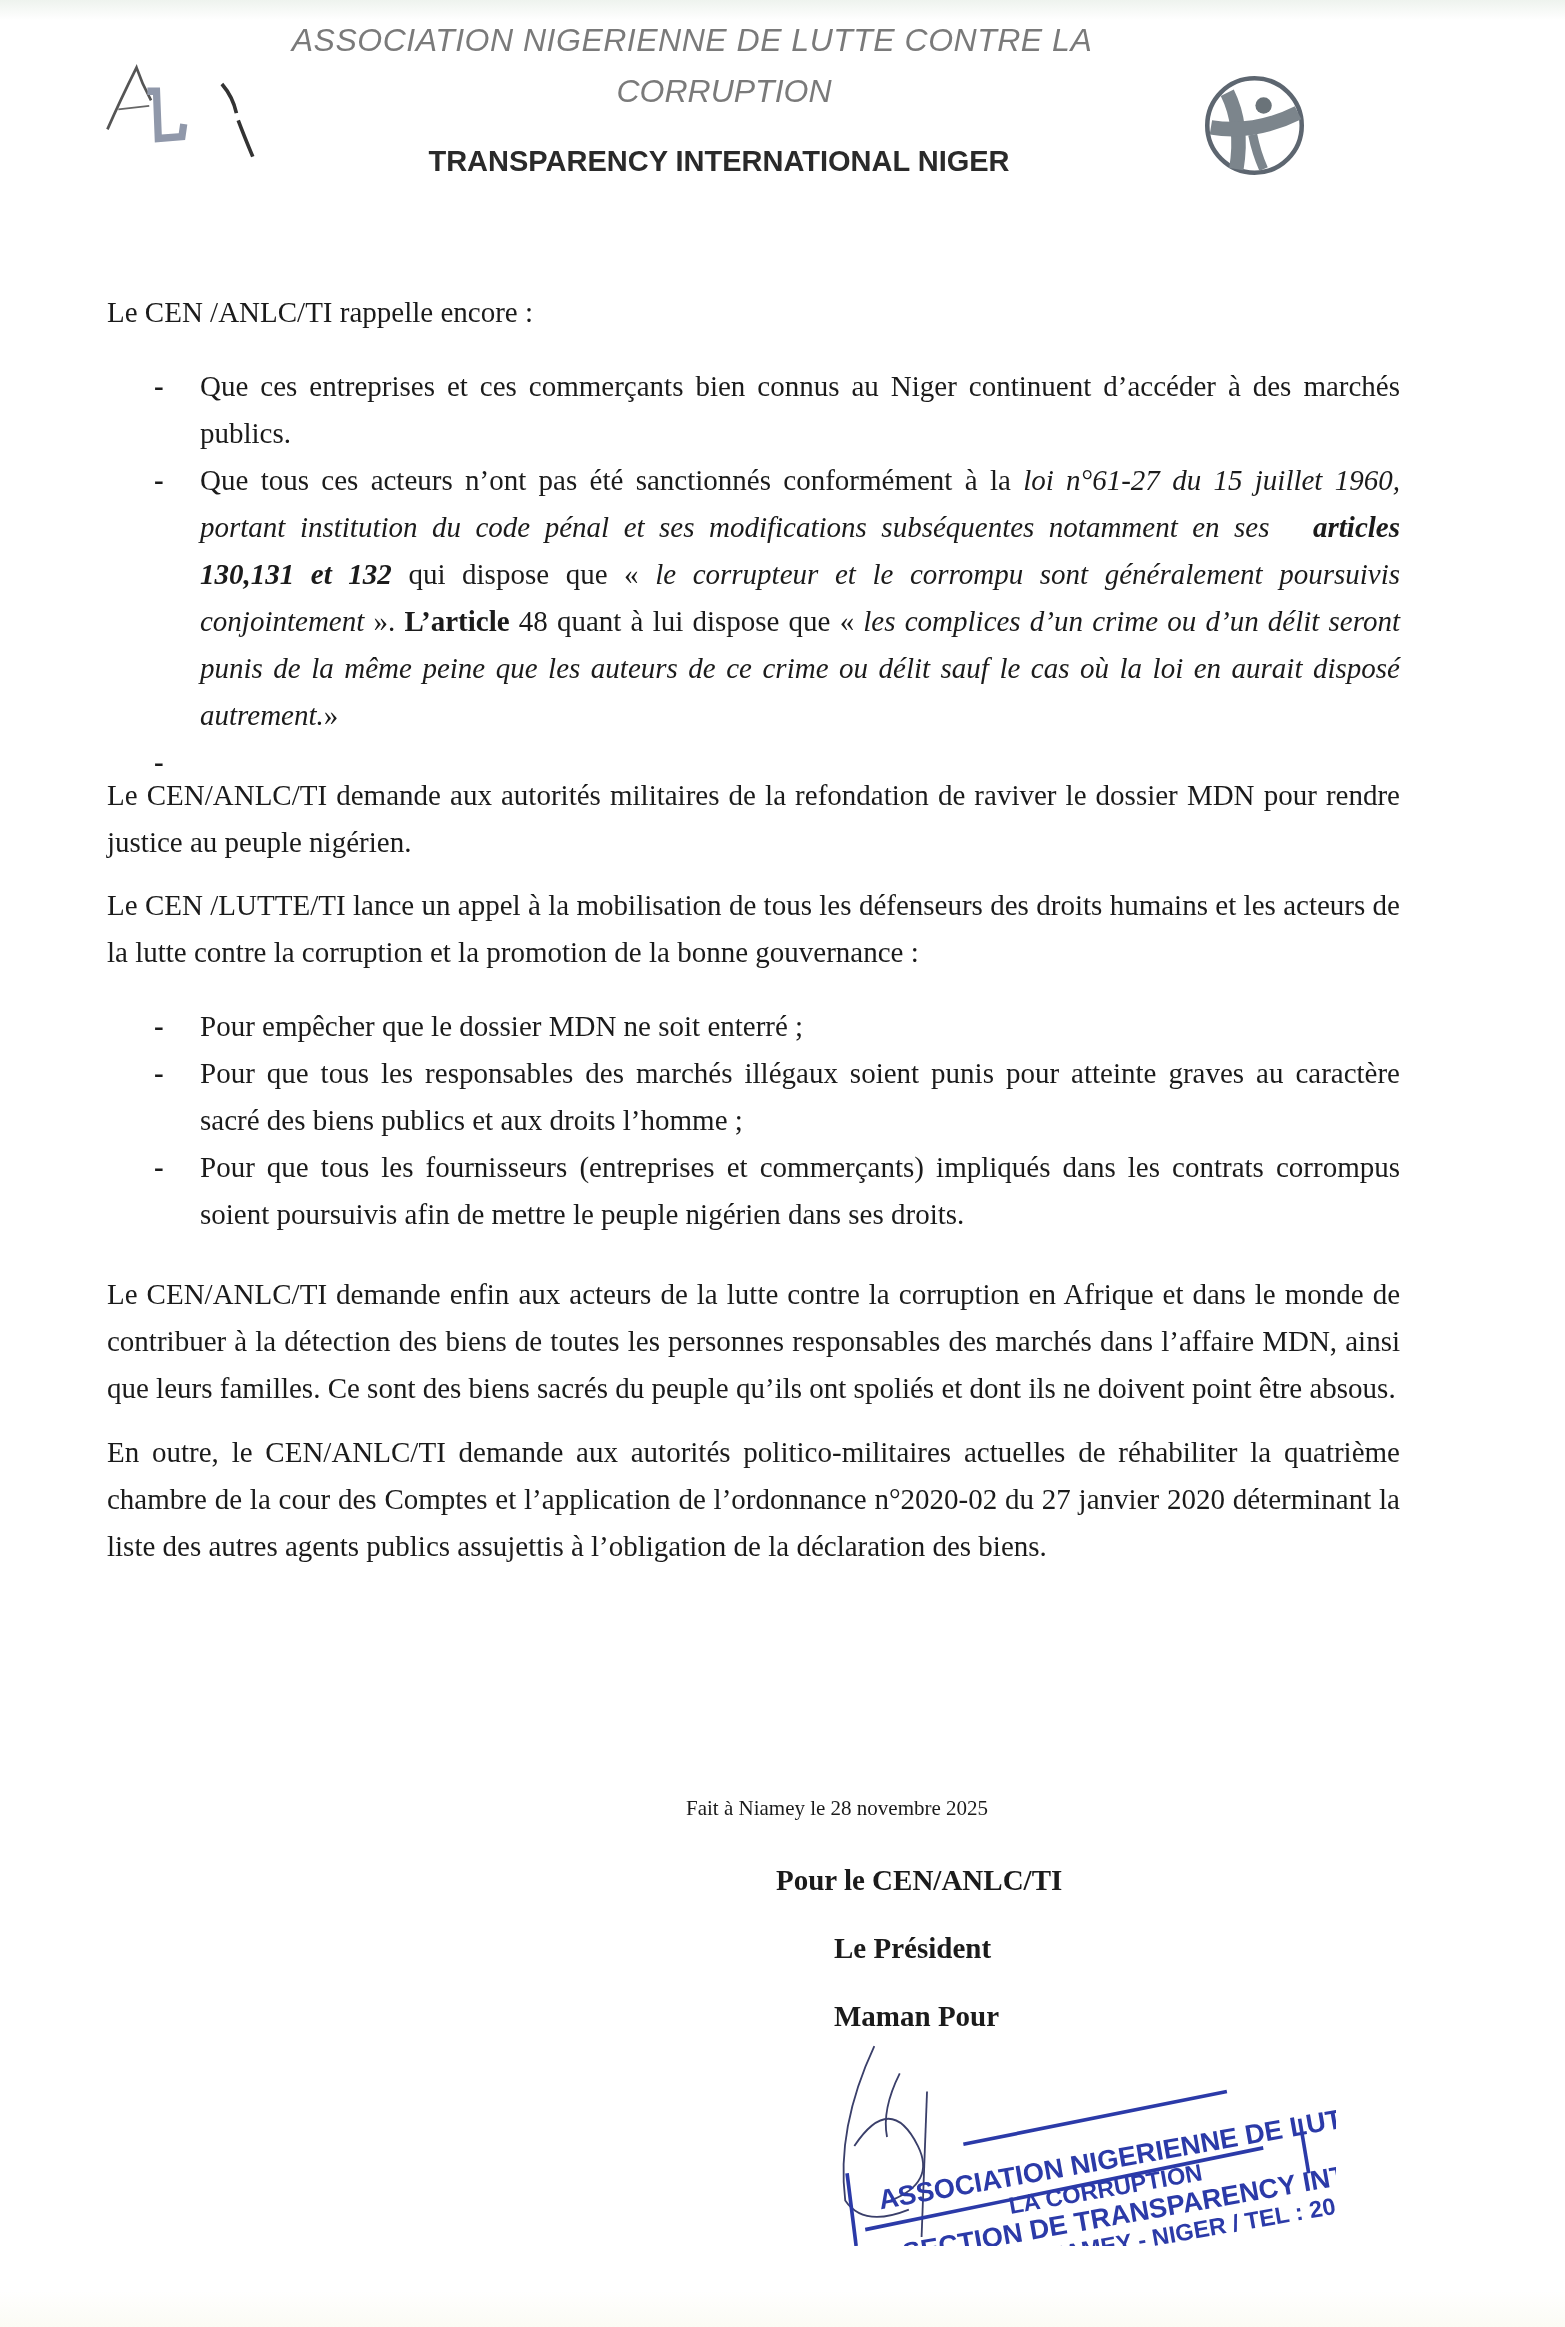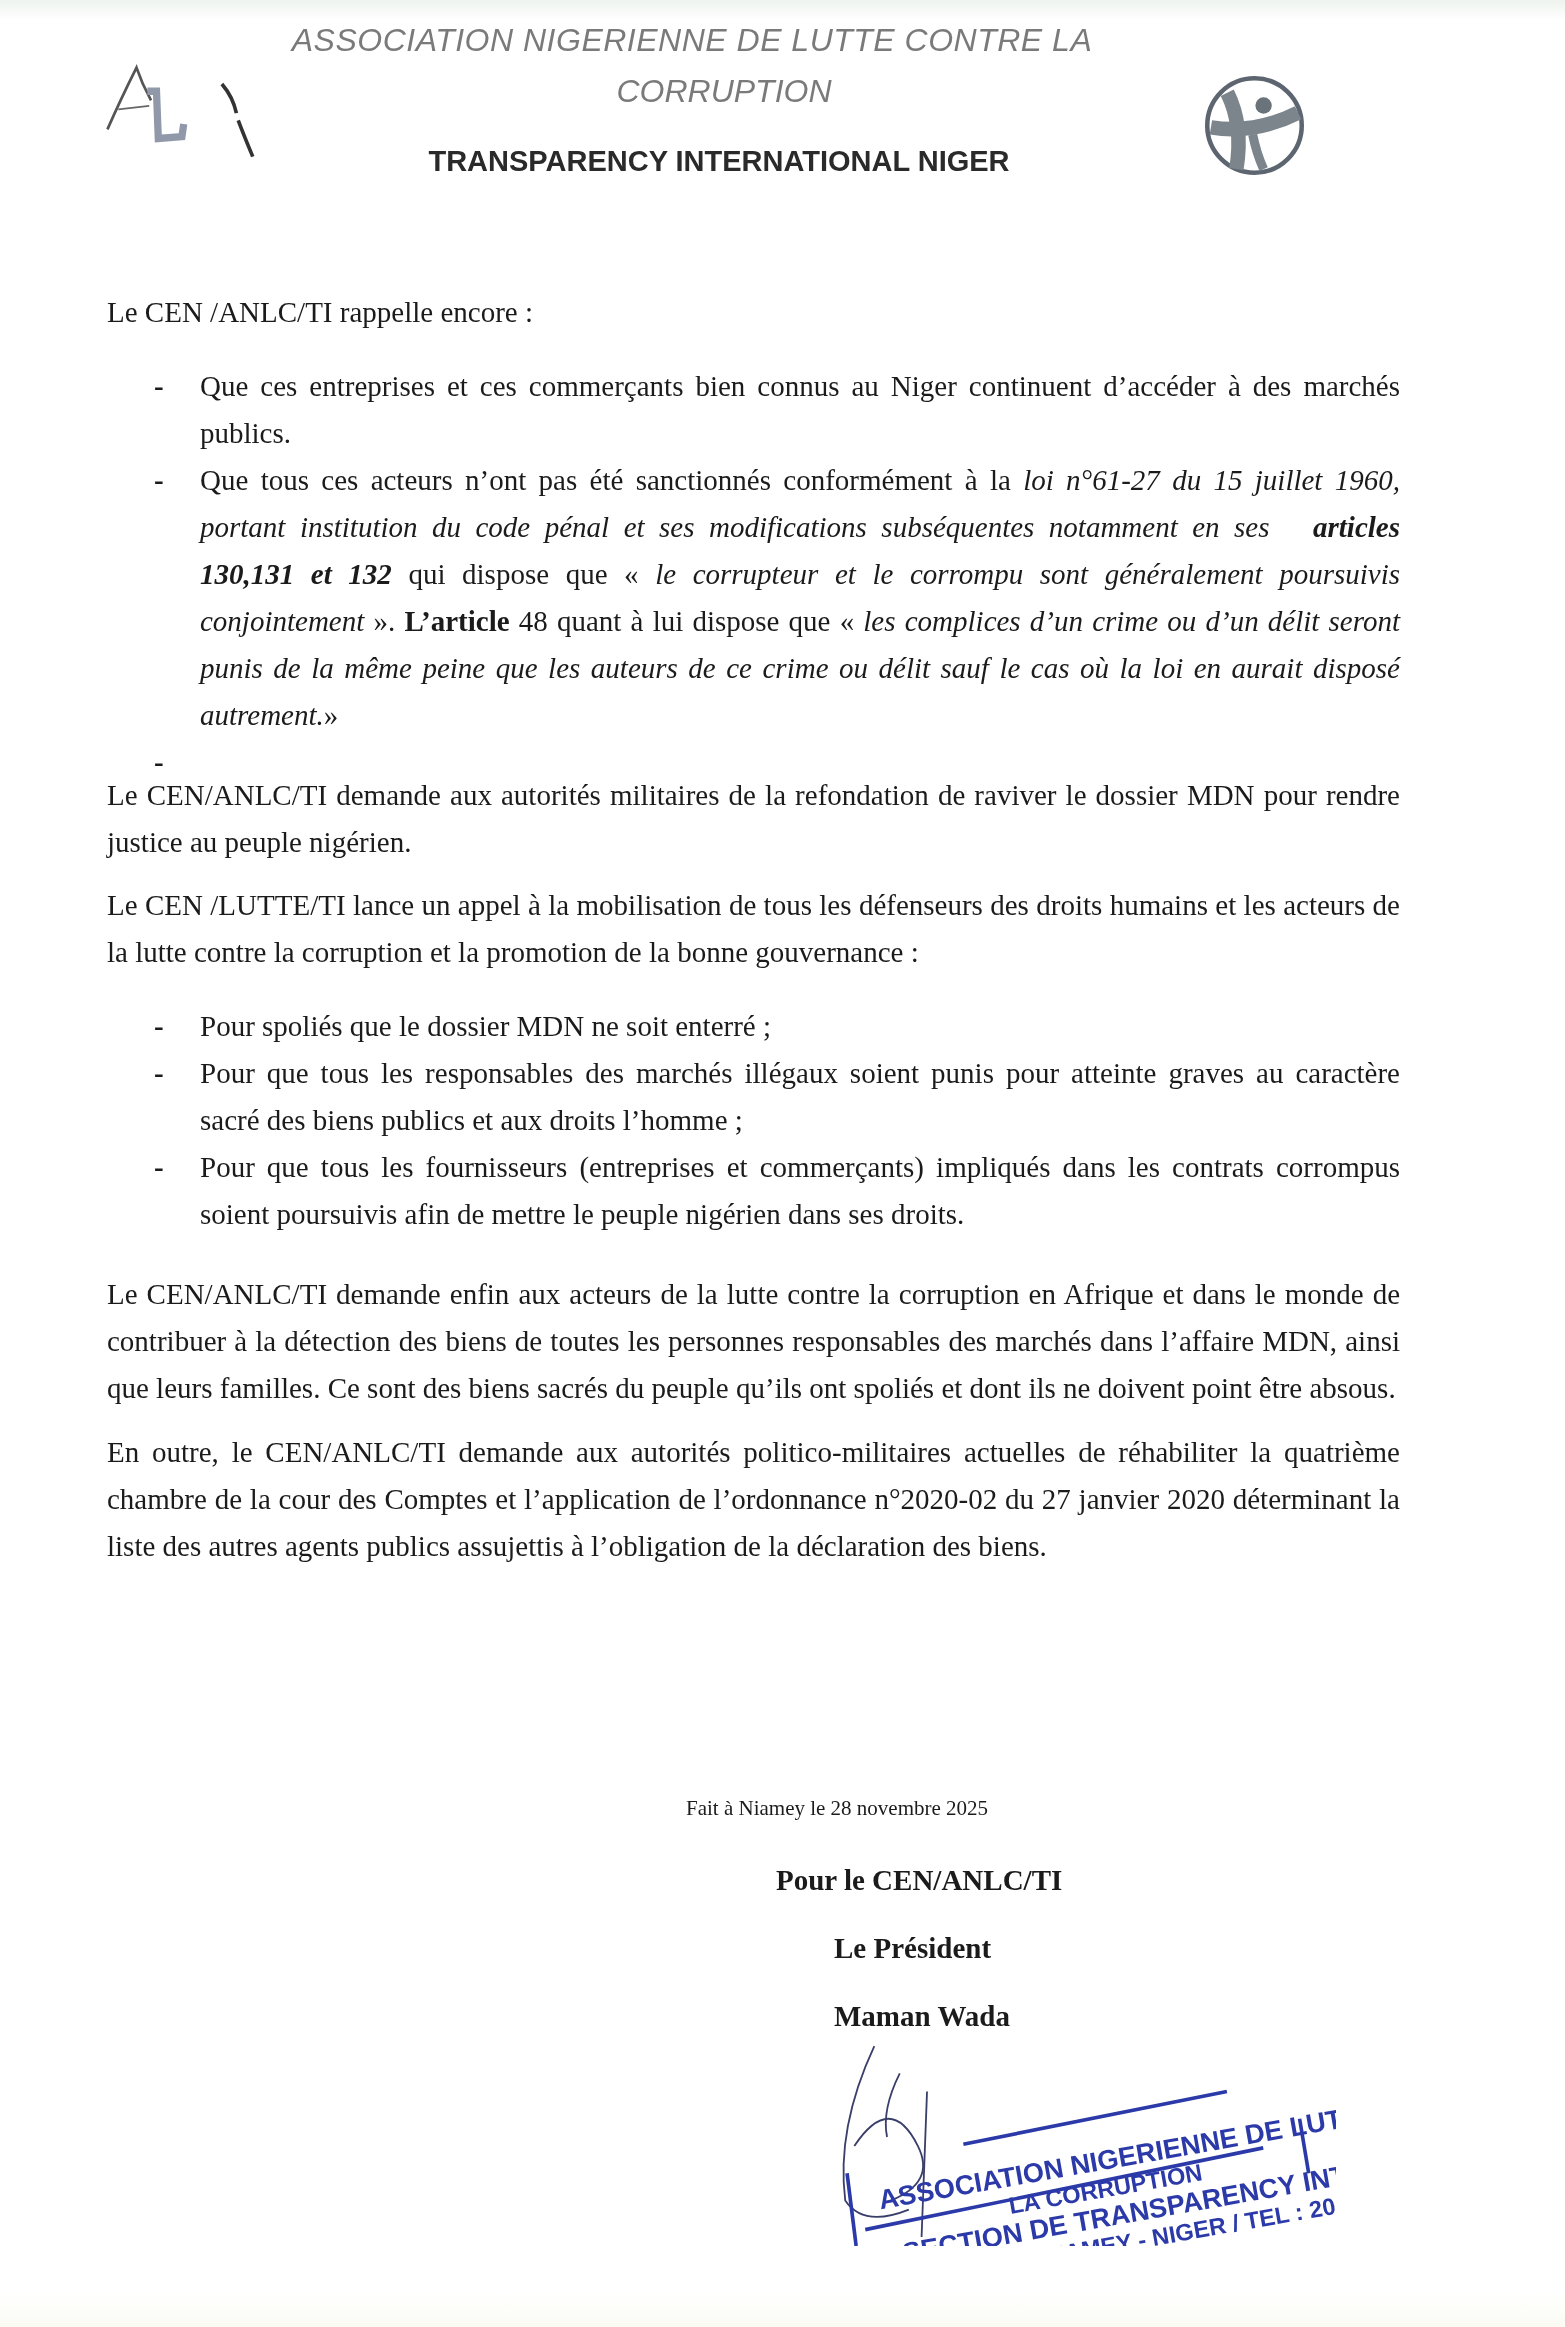--- a/index.html
+++ b/index.html
@@ -139,21 +139,21 @@
   <div class="gap-s"></div>
 
   <p class="para">
     <span>Le  </span><b>CEN /LUTTE/TI</b><span> lance un appel à la mobilisation de tous les défenseurs des droits humains et les acteurs de la lutte contre la corruption et  la promotion de la bonne gouvernance :</span>
   </p>
   <div class="gap-m"></div>
 
   <ul class="list">
     <li>
       <span class="dash">-</span>
-      <span>Pour spoliés que le dossier MDN ne soit enterré ;</span>
+      <span>Pour empêcher que le dossier MDN ne soit enterré ;</span>
     </li>
     <li>
       <span class="dash">-</span>
       <span>Pour que tous les responsables des marchés illégaux soient punis pour atteinte graves au caractère sacré des biens publics et aux droits l’homme ;</span>
     </li>
     <li>
       <span class="dash">-</span>
       <span>Pour que tous les fournisseurs (entreprises et commerçants) impliqués dans les contrats corrompus soient poursuivis afin de mettre le peuple nigérien dans ses droits.</span>
     </li>
   </ul>
@@ -165,21 +165,21 @@
   <div class="gap-s"></div>
 
   <p class="para">
     <b>En outre</b><span>, le </span><b>CEN/ANLC/TI</b><span> demande aux autorités politico-militaires actuelles de réhabiliter la quatrième chambre de la cour des Comptes et l’application  de l’ordonnance n°2020-02 du 27 janvier 2020 déterminant la liste des autres agents publics assujettis à l’obligation de la déclaration des biens.</span>
   </p>
 </div>
 
 <div class="sig-place">Fait à Niamey le 28 novembre 2025</div>
 <div class="sig-for">Pour le CEN/ANLC/TI</div>
 <div class="sig-title">Le Président</div>
-<div class="sig-name">Maman Wada</div>
+<div class="sig-name">Maman Pour</div>
 
 <div class="stamp">
   <svg width="509" height="209" viewBox="0 0 560 230">
 
     <g stroke="#3a3f6a" stroke-width="2" fill="none">
       <path d="M52 10 Q10 100 20 180 Q40 210 90 190"></path>
       <path d="M110 60 L104 220"></path>
       <path d="M30 120 Q70 60 100 120 Q120 160 70 180"></path>
       <path d="M80 40 Q60 80 66 110"></path>
     </g>

